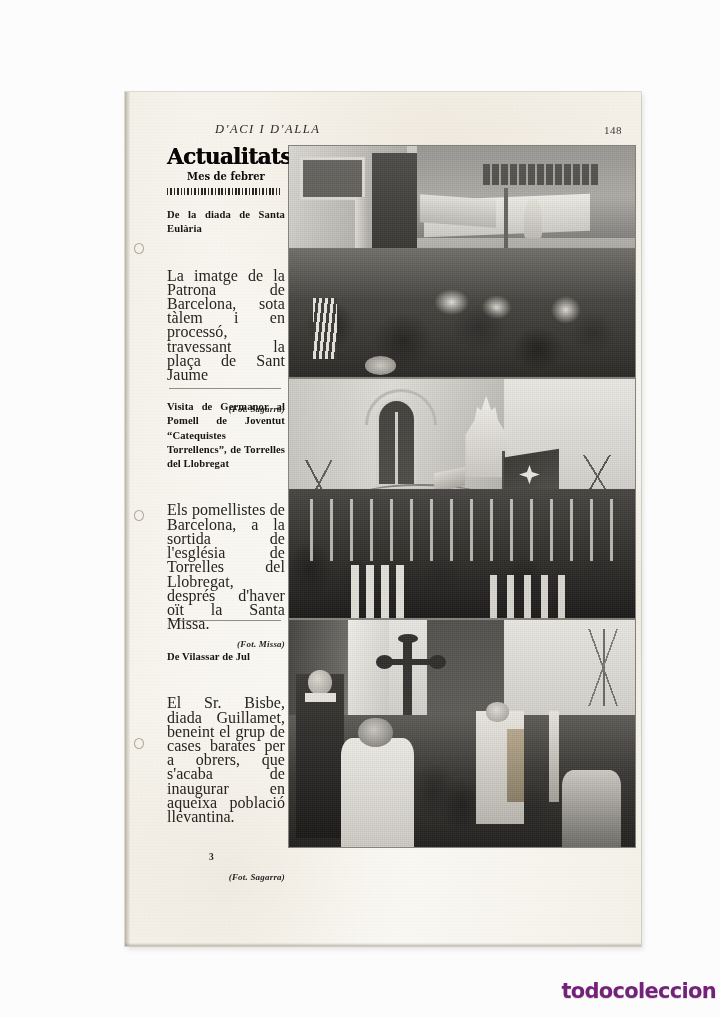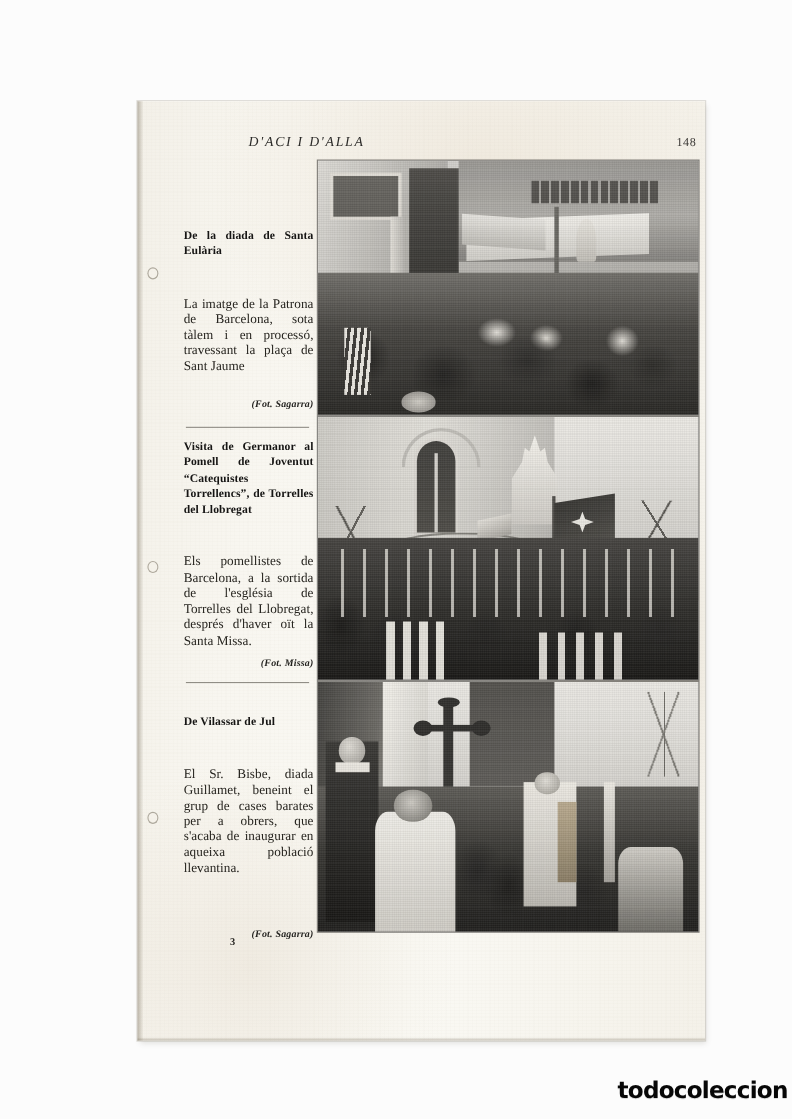--- a/index.html
+++ b/index.html
@@ -65,21 +65,21 @@
     position: absolute;
     width: 8px; height: 9px;
     border: 1.3px solid rgba(110,102,86,0.52);
     border-radius: 50%;
     background: rgba(245,242,234,0.5);
   }
 
   
   #running-head {
     position: absolute;
-    left: 124px;
+    left: 113px;
     top: 122px;
     width: 516px;
     height: 22px;
   }
   #running-title {
     position: absolute;
     left: 102px;
     top: 0;
     font-style: italic;
     font-size: 12.5px;
@@ -117,21 +117,21 @@
   .caption-heading {
     font-weight: bold;
     font-size: 10.6px;
     line-height: 14.3px;
     color: #161514;
     text-align: justify;
     margin-bottom: 6px;
     letter-spacing: .1px;
   }
   .caption-body {
-    font-size: 12px;
+    font-size: 16px;
     line-height: 14.2px;
     color: #26241f;
     text-align: justify;
     text-align-last: left;
     letter-spacing: .05px;
     margin-top: 32px;
   }
   .caption-credit {
     font-style: italic;
     font-weight: bold;
@@ -496,21 +496,21 @@
 
   
   #watermark {
     position: absolute;
     right: 4px;
     bottom: 14px;
     font-family: "DejaVu Sans", sans-serif;
     font-weight: bold;
     font-size: 21px;
     letter-spacing: -0.7px;
-    color: #000000;
+    color: #701a75;
     text-shadow: 0 1px 0 rgba(218,218,218,0.95);
     opacity: .97;
   }
 </style>
 </head>
 <body>
 
 <div id="scan-background"></div>
 
 <div id="page-sheet">
@@ -525,20 +525,25 @@
 
 <div id="running-head">
   <div id="running-title">D'ACI I D'ALLA</div>
   <div id="page-number">148</div>
 </div>
 
 <div id="content-columns">
 
   <div id="caption-column">
 
+    <div id="masthead">
+      <div id="masthead-title">Actualitats</div>
+      <div id="masthead-subtitle">Mes de febrer</div>
+      <div id="masthead-ornament"></div>
+    </div>
 
     <div class="caption-block" style="top:64px;">
       <div class="caption-heading">De la diada de Santa Eulària</div>
       <div class="caption-body">La imatge de la Patrona de Barcelona, sota tàlem i en processó, travessant la plaça de Sant Jaume</div>
       <div class="caption-credit" style="margin-top:22px;">(Fot. Sagarra)</div>
     </div>
 
     <div class="caption-rule" style="top:244px;"></div>
 
     <div class="caption-block" style="top:256px;">

